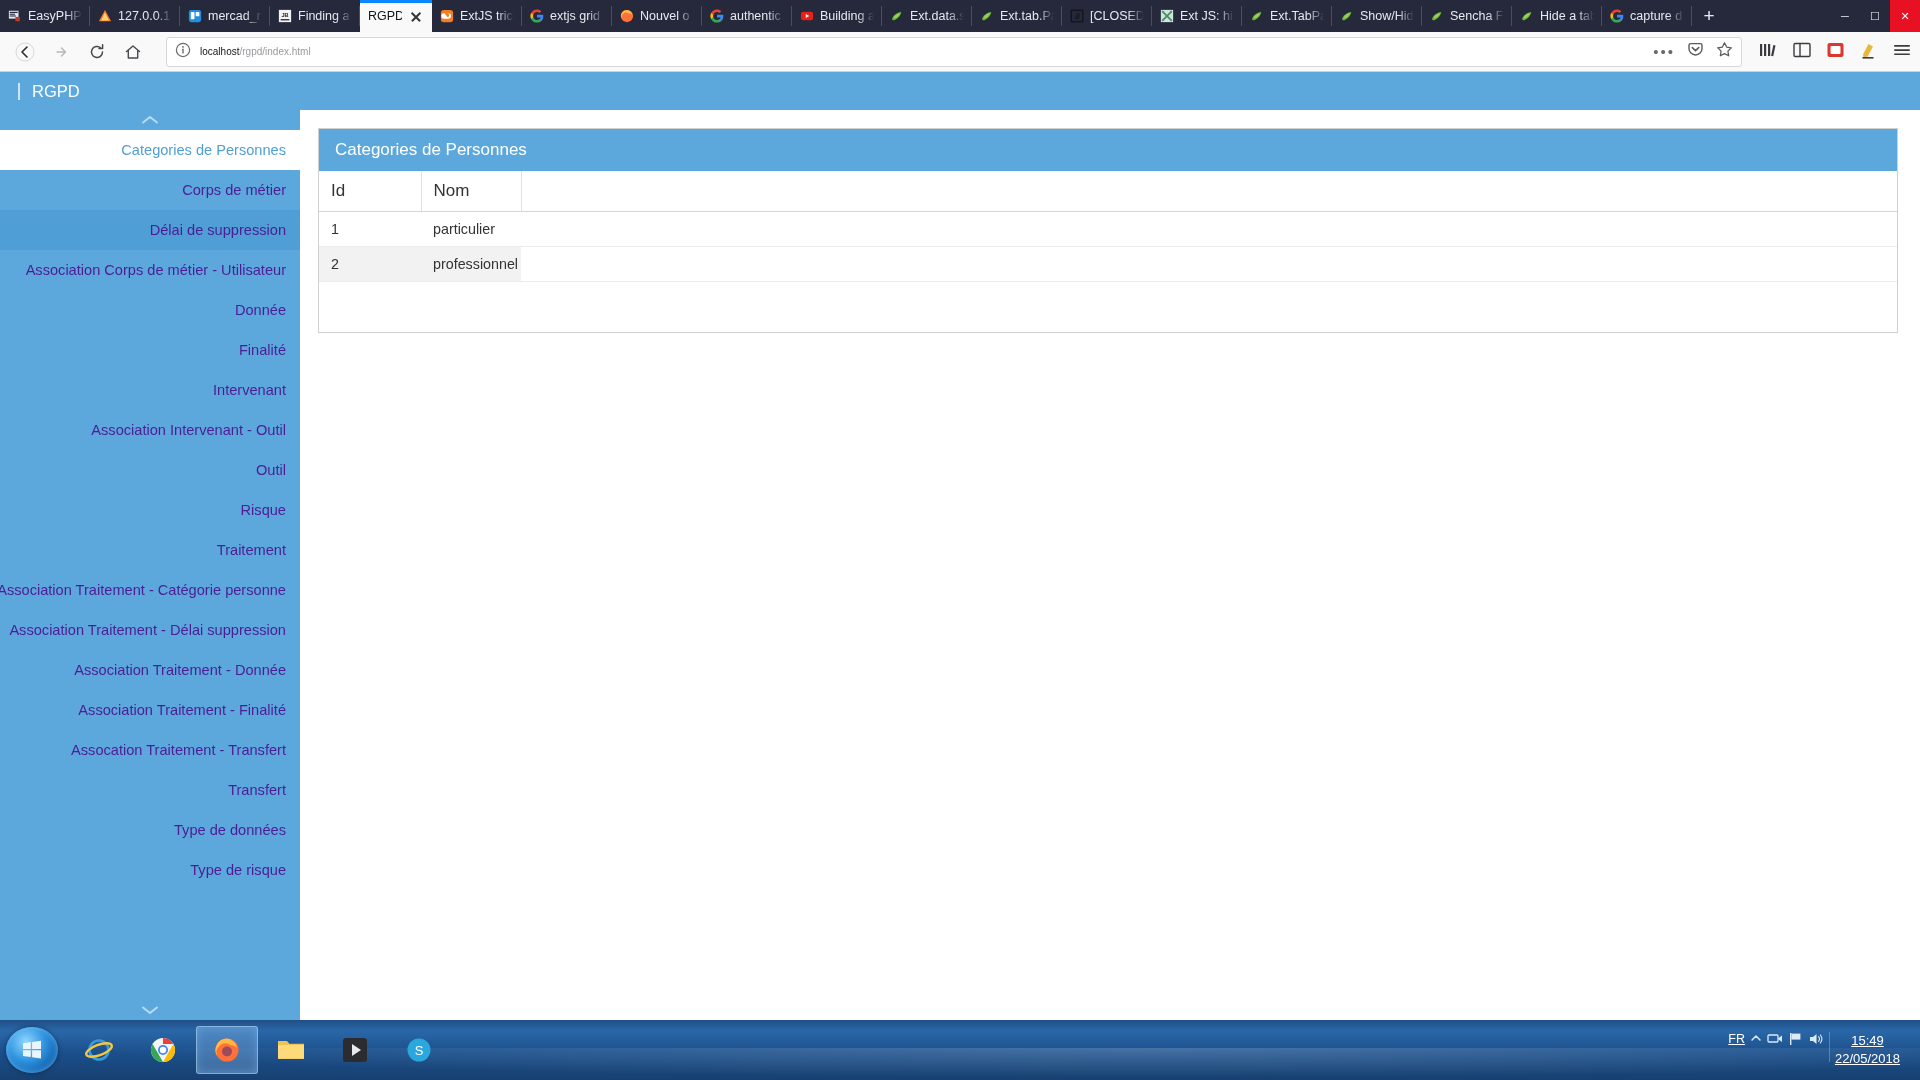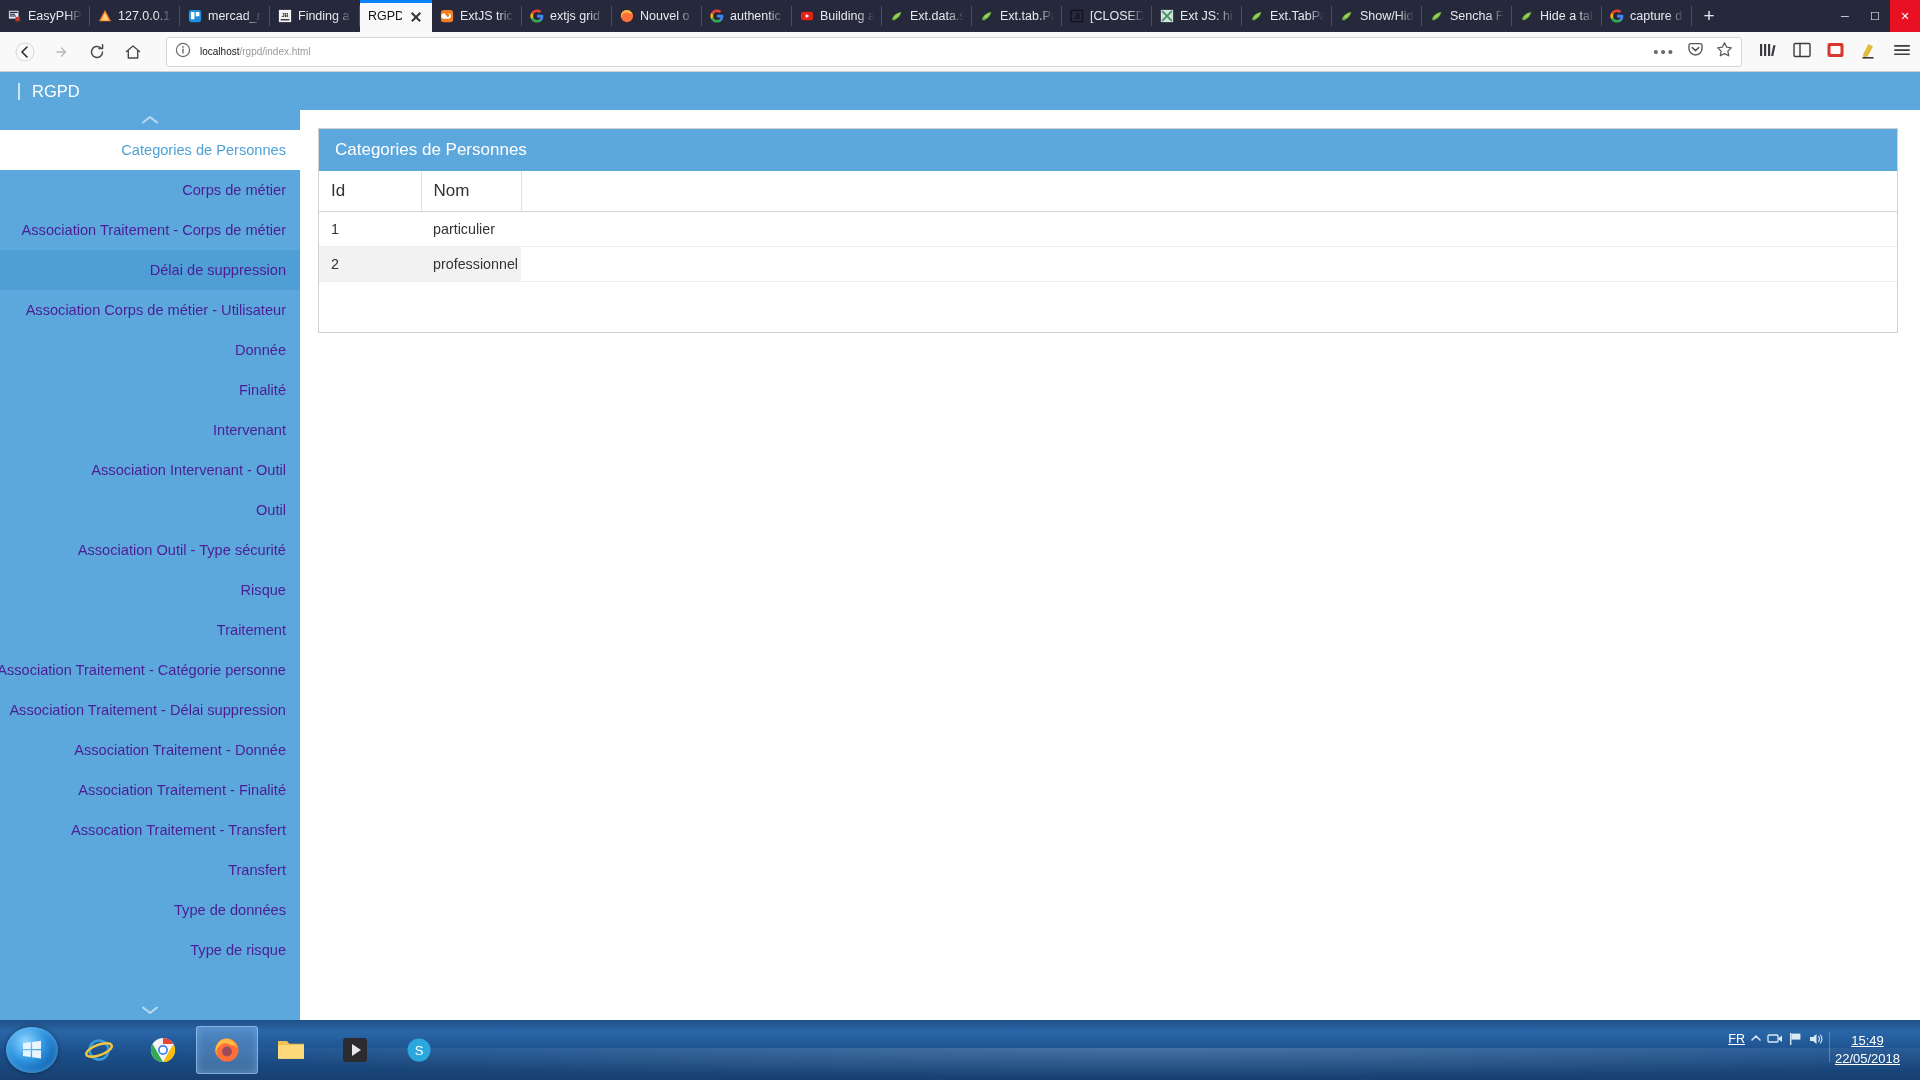--- a/index.html
+++ b/index.html
@@ -573,46 +573,40 @@
               <path d="M4 8.5 L11 3 L18 8.5" fill="none" stroke="#b9dbf3" stroke-width="2" stroke-linecap="round" stroke-linejoin="round"></path>
             </svg>
         </div>
         <div class="menu" id="menu-host">
             <div class="menu-item selected">
               <span>Categories de Personnes</span>
             </div>
             <div class="menu-item">
               <span>Corps de métier</span>
             </div>
-            <div class="menu-item">
-              <span>Association Traitement - Corps de métier</span>
-            </div>
             <div class="menu-item hover">
               <span>Délai de suppression</span>
             </div>
             <div class="menu-item">
               <span>Association Corps de métier - Utilisateur</span>
             </div>
             <div class="menu-item">
               <span>Donnée</span>
             </div>
             <div class="menu-item">
               <span>Finalité</span>
             </div>
             <div class="menu-item">
               <span>Intervenant</span>
             </div>
             <div class="menu-item">
               <span>Association Intervenant - Outil</span>
             </div>
             <div class="menu-item">
               <span>Outil</span>
-            </div>
-            <div class="menu-item">
-              <span>Association Outil - Type sécurité</span>
             </div>
             <div class="menu-item">
               <span>Risque</span>
             </div>
             <div class="menu-item">
               <span>Traitement</span>
             </div>
             <div class="menu-item">
               <span>Association Traitement - Catégorie personne</span>
             </div>

